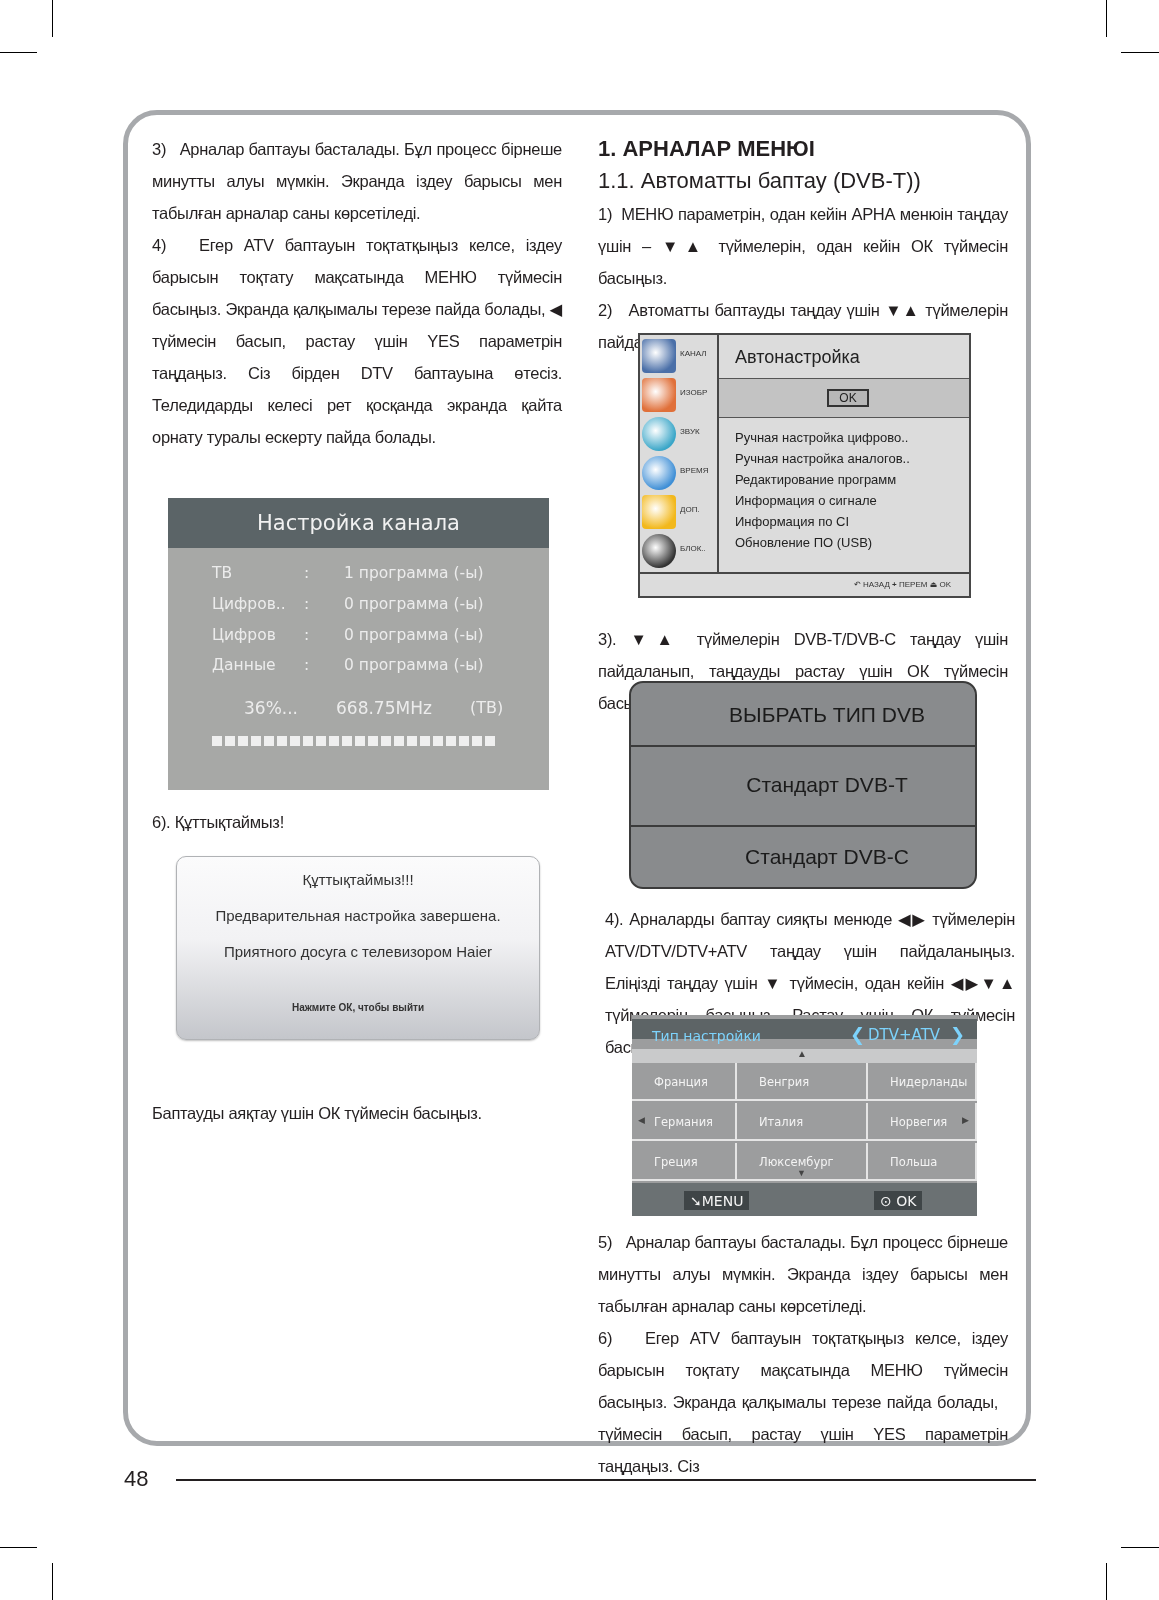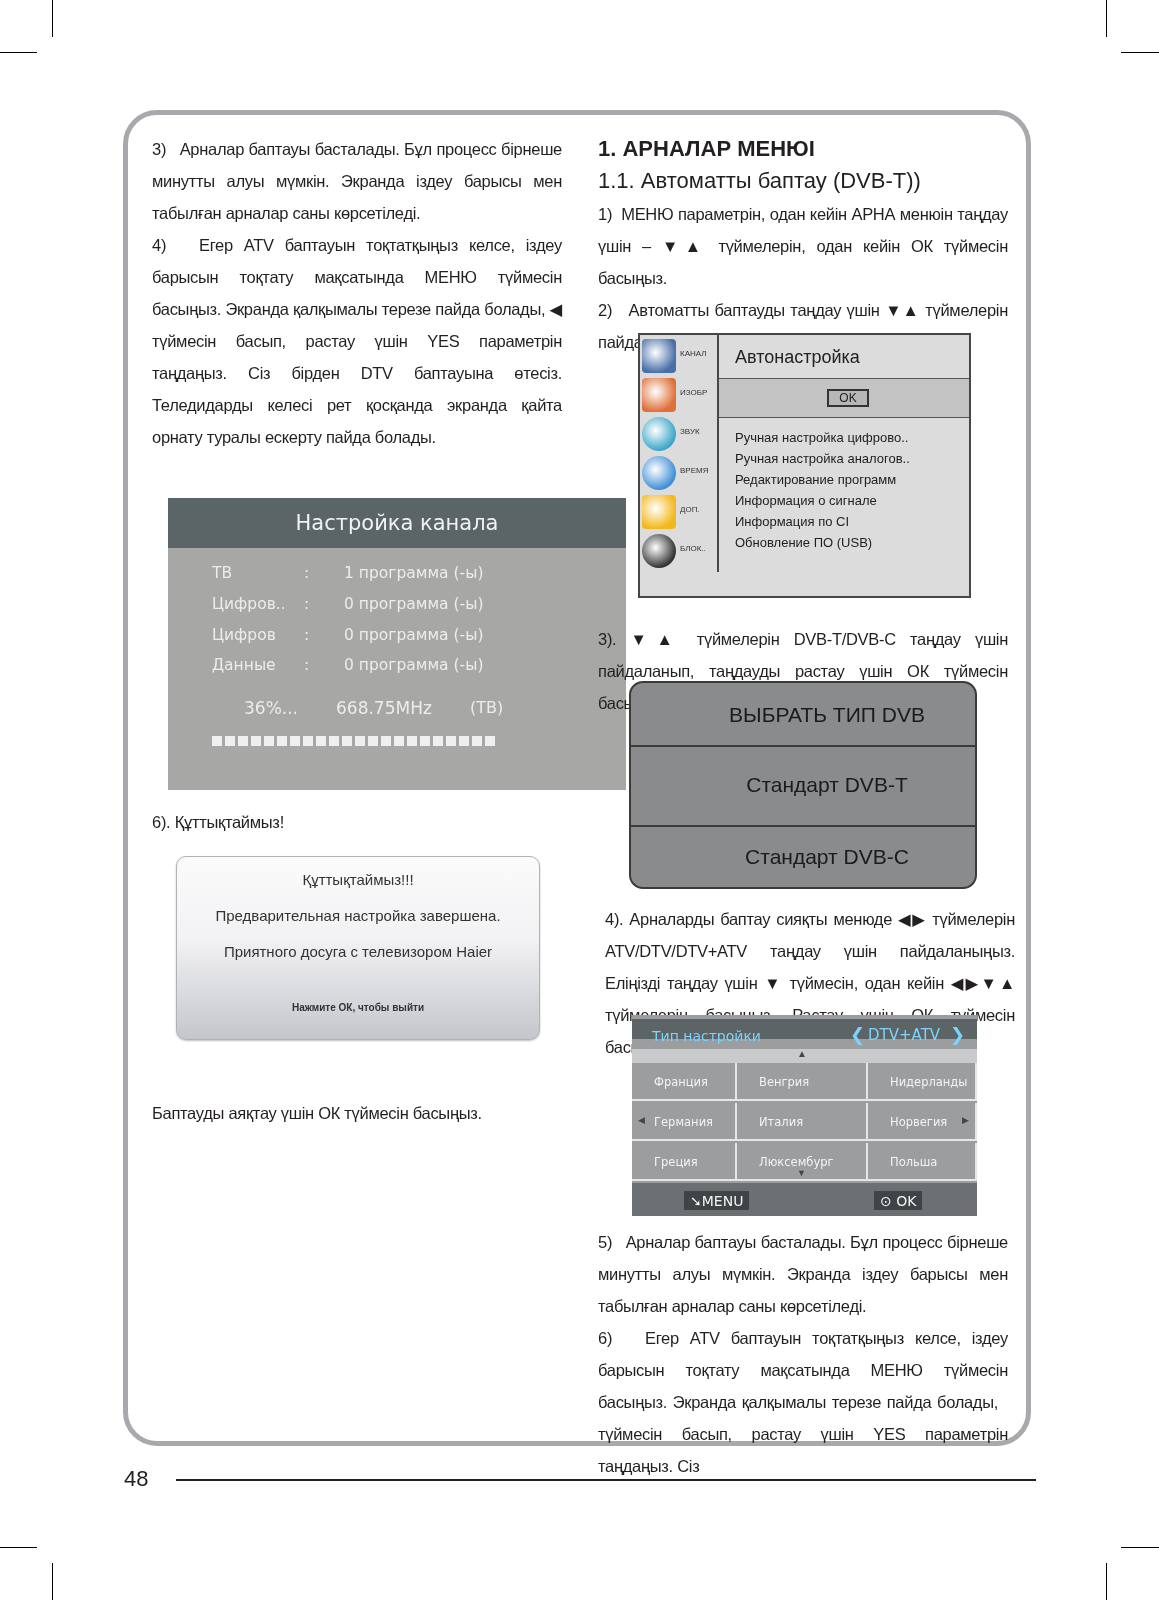--- a/index.html
+++ b/index.html
@@ -8,21 +8,21 @@
   .crop { position: absolute; background: #000; }
   .frame { position: absolute; left: 123px; top: 110px; width: 908px; height: 1336px;
            border: 5px solid #a7a9ac; border-radius: 34px; box-sizing: border-box; }
   .col { position: absolute; }
   .para { font-family: "Liberation Sans Narrow", "Liberation Sans", sans-serif;
           font-size: 16.5px; line-height: 32px; text-align: justify; margin: 0;
           transform-origin: left top; letter-spacing: -0.3px; }
   .h1 { font-weight: bold; font-size: 22px; line-height: 30px; margin: 0; }
   .h2 { font-weight: normal; font-size: 22px; line-height: 34px; margin: 0; }
   
-  .tune { position: absolute; left: 168px; top: 498px; width: 458px; height: 292px; background: #a7a8a6; }
+  .tune { position: absolute; left: 168px; top: 498px; width: 381px; height: 292px; background: #a7a8a6; }
   .tune-head { height: 50px; background: #5b6467; color: #f1f1f1; font-size: 21px;
                text-align: center; line-height: 50px; font-family: "DejaVu Sans", sans-serif; }
   .tune-row { position: absolute; left: 44px; font-size: 15.5px; color: #ececec; font-family: "DejaVu Sans", sans-serif; }
   .tune-row .lbl { position: absolute; left: 0; width: 95px; }
   .tune-row .sep { position: absolute; left: 92px; }
   .tune-row .val { position: absolute; left: 132px; white-space: nowrap; }
   .prog { position: absolute; top: 200px; font-size: 17px; color: #ececec; font-family: "DejaVu Sans", sans-serif; }
   .blocks { position: absolute; left: 44px; top: 238px; display: flex; gap: 3px; }
   .blocks span { width: 10px; height: 10px; background: #efefef; display: block; }
   
@@ -189,20 +189,28 @@
     <div class="tv-okbtn">OK</div>
   </div>
   <div class="tv-list">
     <div>Ручная настройка цифрово..</div>
     <div>Ручная настройка аналогов..</div>
     <div>Редактирование программ</div>
     <div>Информация о сигнале</div>
     <div>Информация по CI</div>
     <div>Обновление ПО (USB)</div>
   </div>
+  <div class="tv-foot">
+    <span>↶</span>
+    <span>НАЗАД</span>
+    <span style="font-weight:bold"> + </span>
+    <span>ПЕРЕМ</span>
+    <span> ⏏ </span>
+    <span>OK</span>
+  </div>
 </div>
 
 <div class="col" style="left:598px;top:623px;width:410px;">
   <p class="para">3). ▼▲ түймелерін DVB-T/DVB-C таңдау үшін пайдаланып, таңдауды растау үшін ОК түймесін басыңыз.</p>
 </div>
 
 <div class="dvb">
   <div class="dvb-row" style="top:20px">ВЫБРАТЬ ТИП DVB</div>
   <div class="dvb-line" style="top:62px"></div>
   <div class="dvb-row" style="top:90px">Стандарт DVB-T</div>

